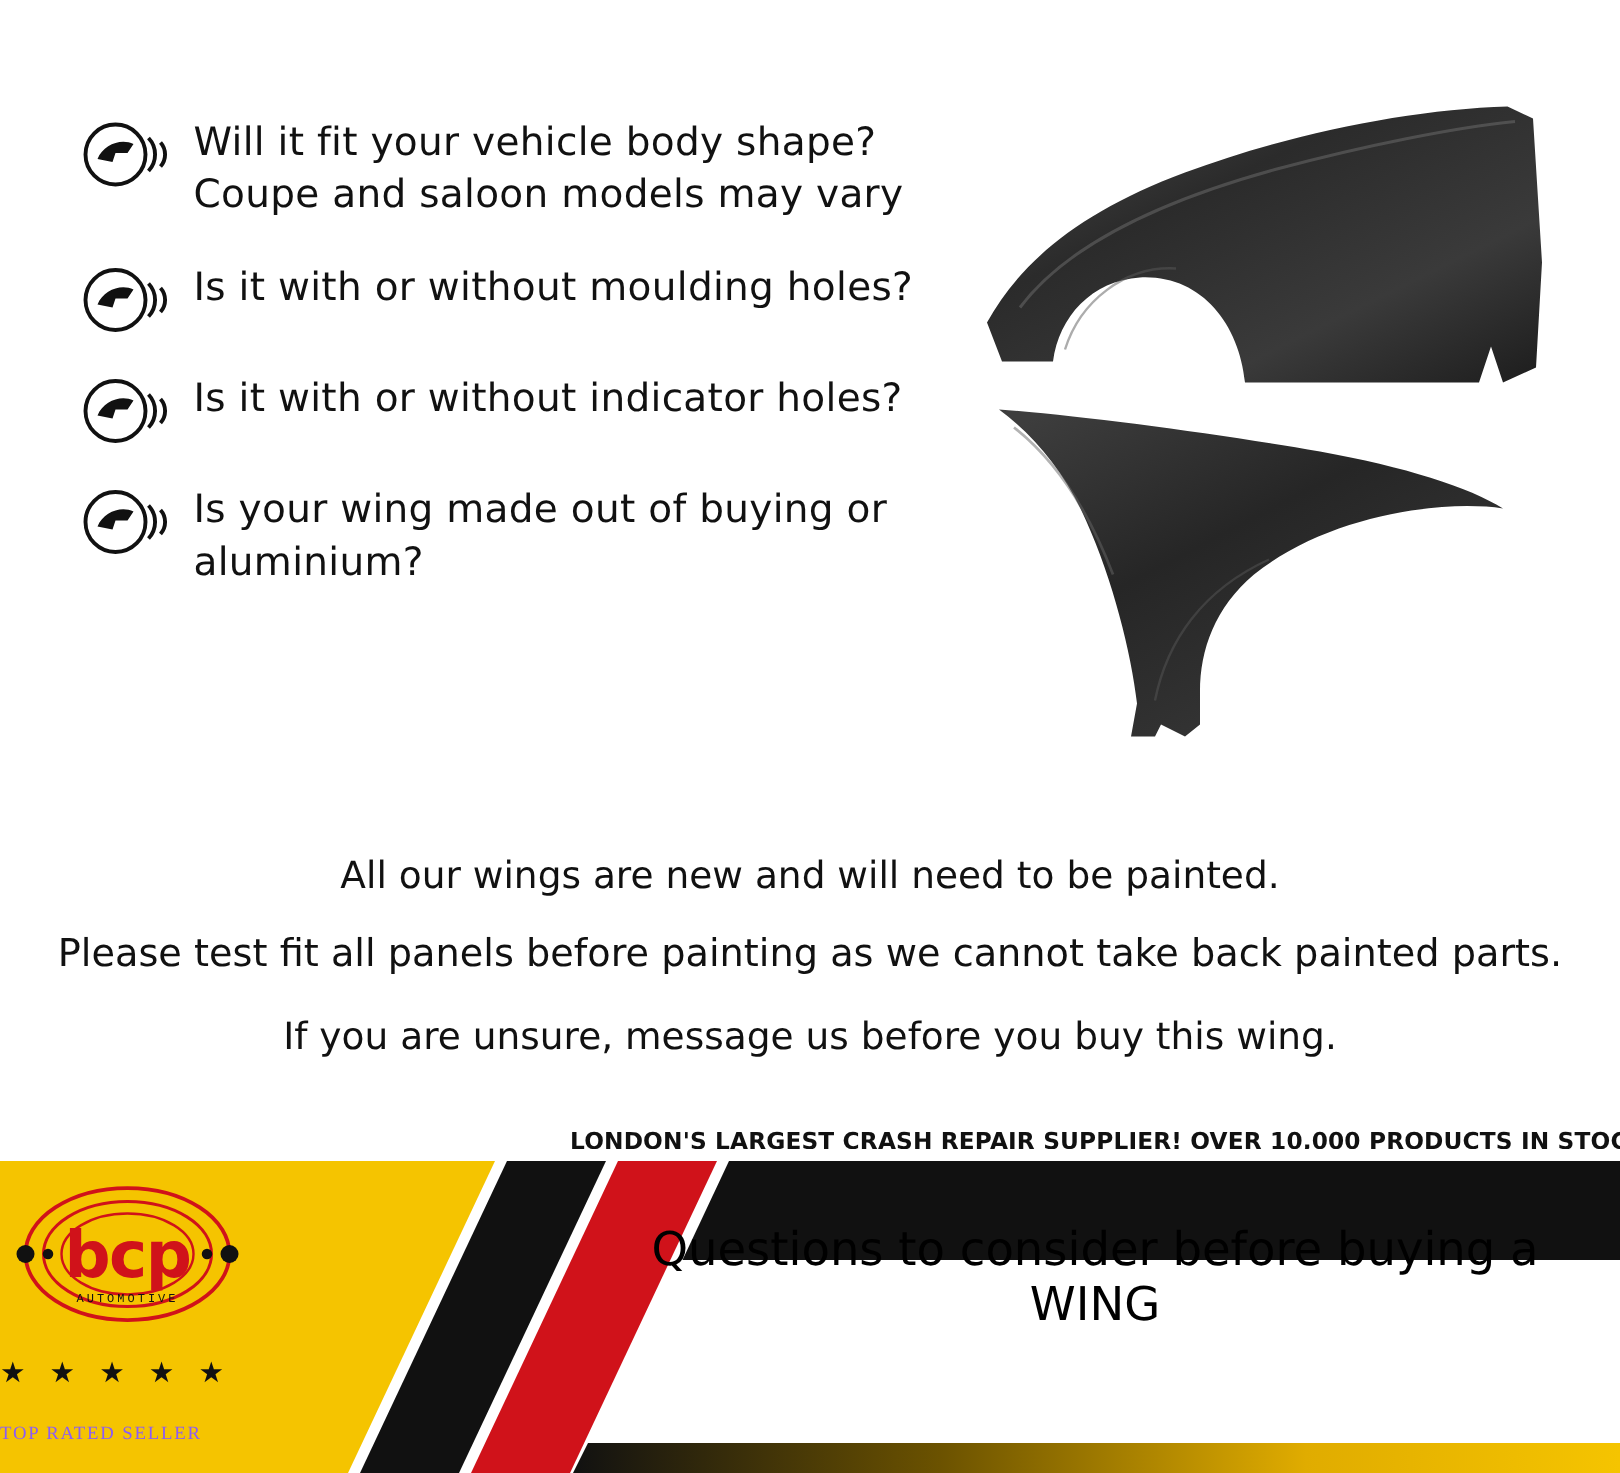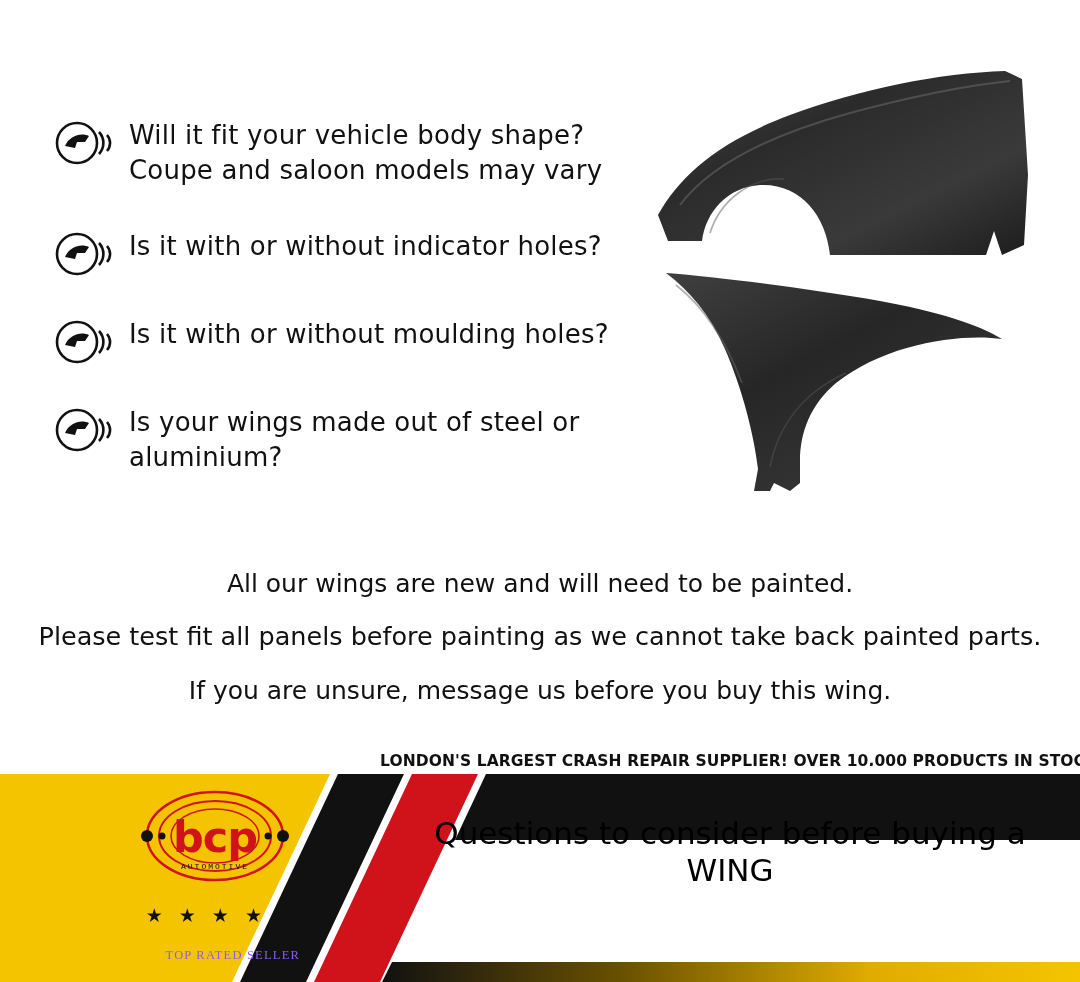--- a/index.html
+++ b/index.html
@@ -21,21 +21,20 @@
   .questions {
     position: absolute;
     left: 55px;
     top: 78px;
     width: 610px;
   }
   .q-row {
     display: flex;
     align-items: flex-start;
     margin-bottom: 26px;
-    margin-top: 40px;
   }
   .q-icon {
     flex: 0 0 auto;
     width: 62px;
     height: 46px;
     position: relative;
     margin-right: 12px;
     margin-top: 2px;
   }
   .q-text {
@@ -112,21 +111,21 @@
   .band svg { display: block; }
 
   .brand-block {
     position: absolute;
     left: 0;
     top: 766px;
     width: 300px;
     height: 216px;
     display: flex;
     flex-direction: column;
-    align-items: flex-end;
+    align-items: flex-start;
     justify-content: center;
   }
   .bcp-logo {
     position: relative;
     width: 170px;
     height: 118px;
   }
   .bcp-text {
     position: absolute;
     left: 0; right: 0;
@@ -195,45 +194,45 @@
 
     <div class="q-row">
       <span class="q-icon">
         <svg width="62" height="46" viewBox="0 0 62 46">
           <circle cx="22" cy="23" r="20" fill="none" stroke="#111" stroke-width="2.6"></circle>
           <path d="M10 26 C14 16, 26 12, 34 16 L30 22 L22 22 L20 28 Z" fill="#111"></path>
           <path d="M44 12 A16 16 0 0 1 44 34" fill="none" stroke="#111" stroke-width="2.6"></path>
           <path d="M52 15 A12 12 0 0 1 52 31" fill="none" stroke="#111" stroke-width="2.6"></path>
         </svg>
       </span>
-      <span class="q-text">Is it with or without indicator holes?</span>
+      <span class="q-text">Is it with or without moulding holes?</span>
     </div>
 
     <div class="q-row">
       <span class="q-icon">
         <svg width="62" height="46" viewBox="0 0 62 46">
           <circle cx="22" cy="23" r="20" fill="none" stroke="#111" stroke-width="2.6"></circle>
           <path d="M10 26 C14 16, 26 12, 34 16 L30 22 L22 22 L20 28 Z" fill="#111"></path>
           <path d="M44 12 A16 16 0 0 1 44 34" fill="none" stroke="#111" stroke-width="2.6"></path>
           <path d="M52 15 A12 12 0 0 1 52 31" fill="none" stroke="#111" stroke-width="2.6"></path>
         </svg>
       </span>
-      <span class="q-text">Is it with or without moulding holes?</span>
+      <span class="q-text">Is it with or without indicator holes?</span>
     </div>
 
     <div class="q-row">
       <span class="q-icon">
         <svg width="62" height="46" viewBox="0 0 62 46">
           <circle cx="22" cy="23" r="20" fill="none" stroke="#111" stroke-width="2.6"></circle>
           <path d="M10 26 C14 16, 26 12, 34 16 L30 22 L22 22 L20 28 Z" fill="#111"></path>
           <path d="M44 12 A16 16 0 0 1 44 34" fill="none" stroke="#111" stroke-width="2.6"></path>
           <path d="M52 15 A12 12 0 0 1 52 31" fill="none" stroke="#111" stroke-width="2.6"></path>
         </svg>
       </span>
-      <span class="q-text">Is your wings made out of steel or aluminium?</span>
+      <span class="q-text">Is your wing made out of buying or aluminium?</span>
     </div>
 
   </div>
 
   <div class="wing-top">
     <svg width="400" height="230" viewBox="0 0 400 230">
       <defs>
         <linearGradient id="wg1" x1="0" y1="0" x2="1" y2="1">
           <stop offset="0%" stop-color="#4a4a4a"></stop>
           <stop offset="35%" stop-color="#2b2b2b"></stop>

